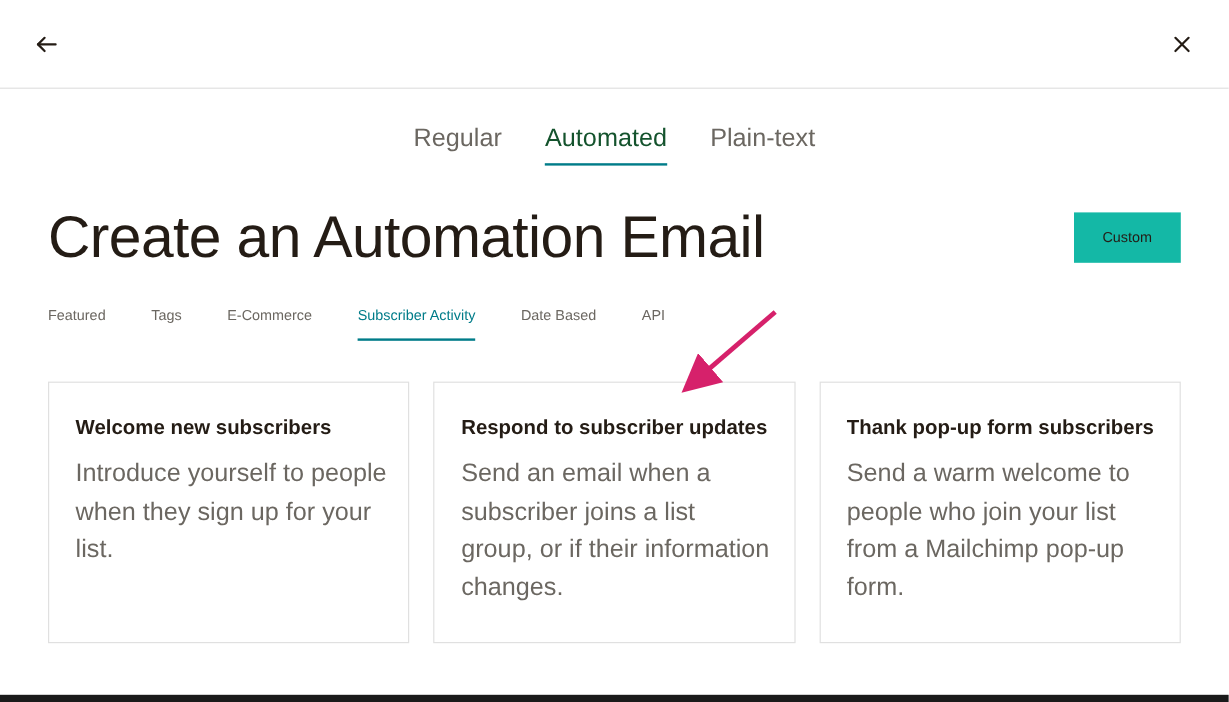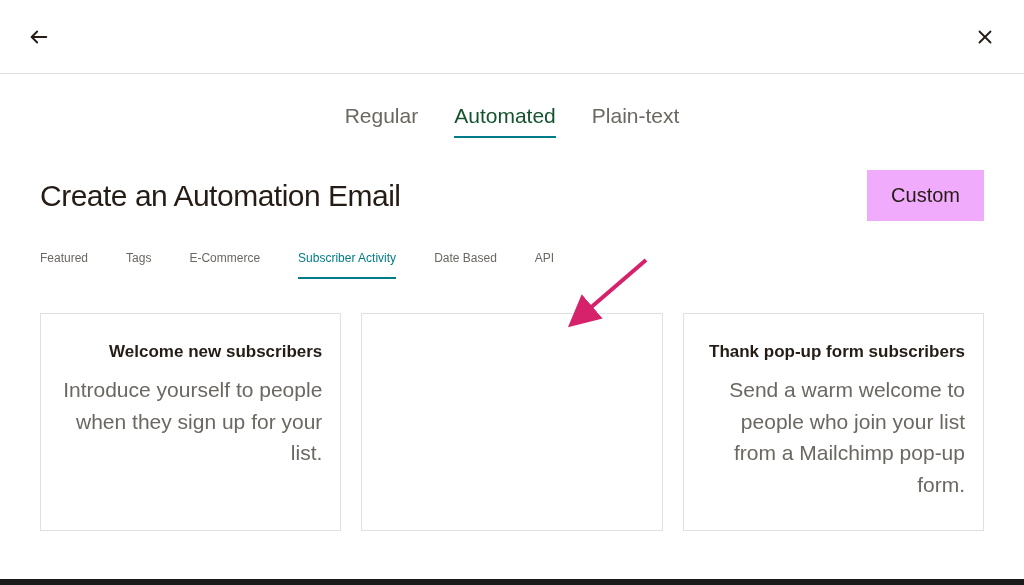--- a/index.html
+++ b/index.html
@@ -55,30 +55,30 @@
     .content {
       padding: 14px 40px 0 40px;
     }
     .title-row {
       display: flex;
       justify-content: space-between;
       align-items: center;
       margin-bottom: 30px;
     }
     .page-title {
-      font-size: 30px;
+      font-size: 49px;
       font-weight: 500;
       color: #241c15;
       letter-spacing: -0.5px;
     }
     .custom-btn {
-      background: #f0abfc;
+      background: #14b8a6;
       border: none;
       padding: 14px 24px;
-      font-size: 20px;
+      font-size: 12px;
       color: #241c15;
       cursor: pointer;
       font-weight: 500;
     }
     .sub-tabs {
       display: flex;
       gap: 38px;
       border-bottom: none;
       margin-bottom: 34px;
     }
@@ -95,21 +95,21 @@
       font-weight: 500;
     }
     .cards {
       display: flex;
       gap: 20px;
     }
     .card {
       flex: 1;
       border: 1px solid #e0e0e0;
       padding: 28px 18px 30px 22px;
-      text-align: right;
+      text-align: left;
       cursor: pointer;
       min-height: 130px;
     }
     .card-title {
       font-size: 17px;
       font-weight: 600;
       color: #241c15;
       margin-bottom: 12px;
     }
     .card-desc {
@@ -170,20 +170,22 @@
     <div class="sub-tab">Date Based</div>
     <div class="sub-tab">API</div>
   </div>
 
   <div class="cards">
     <div class="card">
       <div class="card-title">Welcome new subscribers</div>
       <div class="card-desc">Introduce yourself to people when they sign up for your list.</div>
     </div>
     <div class="card">
+      <div class="card-title">Respond to subscriber updates</div>
+      <div class="card-desc">Send an email when a subscriber joins a list group, or if their information changes.</div>
     </div>
     <div class="card">
       <div class="card-title">Thank pop-up form subscribers</div>
       <div class="card-desc">Send a warm welcome to people who join your list from a Mailchimp pop-up form.</div>
     </div>
   </div>
 </div>
 
 <svg class="arrow-annotation" width="110" height="90">
   <defs>

